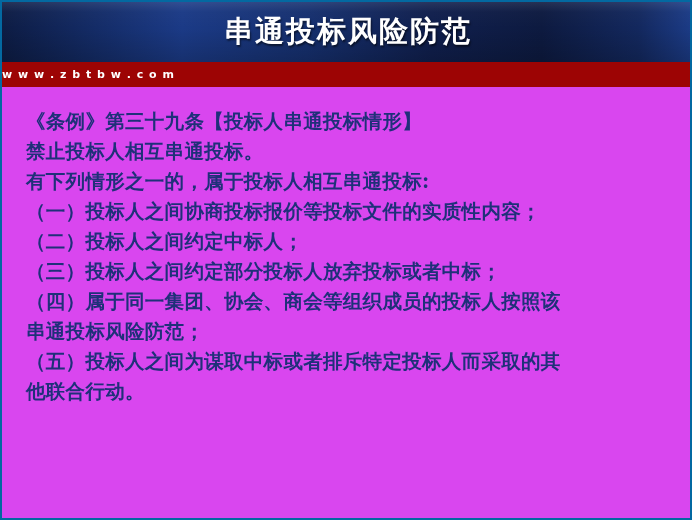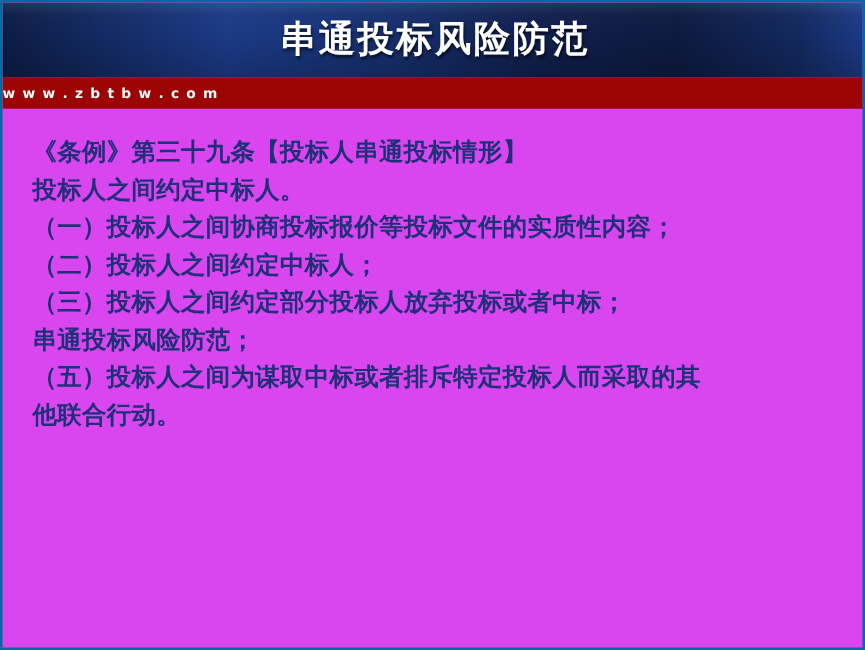--- a/index.html
+++ b/index.html
@@ -114,22 +114,24 @@
 <div class="slide">
 
   <div class="banner"></div>
   <div class="banner-title">串通投标风险防范</div>
 
   <div class="urlbar"></div>
   <div class="urlbar-text">w w w . z b t b w . c o m</div>
 
   <div class="body">
     <div class="line">《条例》第三十九条【投标人串通投标情形】</div>
-    <div class="line">投标人之间约定中标人。</div>
+    <div class="line">禁止投标人相互串通投标。</div>
+    <div class="line">有下列情形之一的，属于投标人相互串通投标:</div>
     <div class="line indent">（一）投标人之间协商投标报价等投标文件的实质性内容；</div>
     <div class="line indent">（二）投标人之间约定中标人；</div>
     <div class="line indent">（三）投标人之间约定部分投标人放弃投标或者中标；</div>
+    <div class="line indent">（四）属于同一集团、协会、商会等组织成员的投标人按照该</div>
     <div class="line">串通投标风险防范；</div>
     <div class="line indent">（五）投标人之间为谋取中标或者排斥特定投标人而采取的其</div>
     <div class="line">他联合行动。</div>
   </div>
 
 </div>
 
 </body></html>

